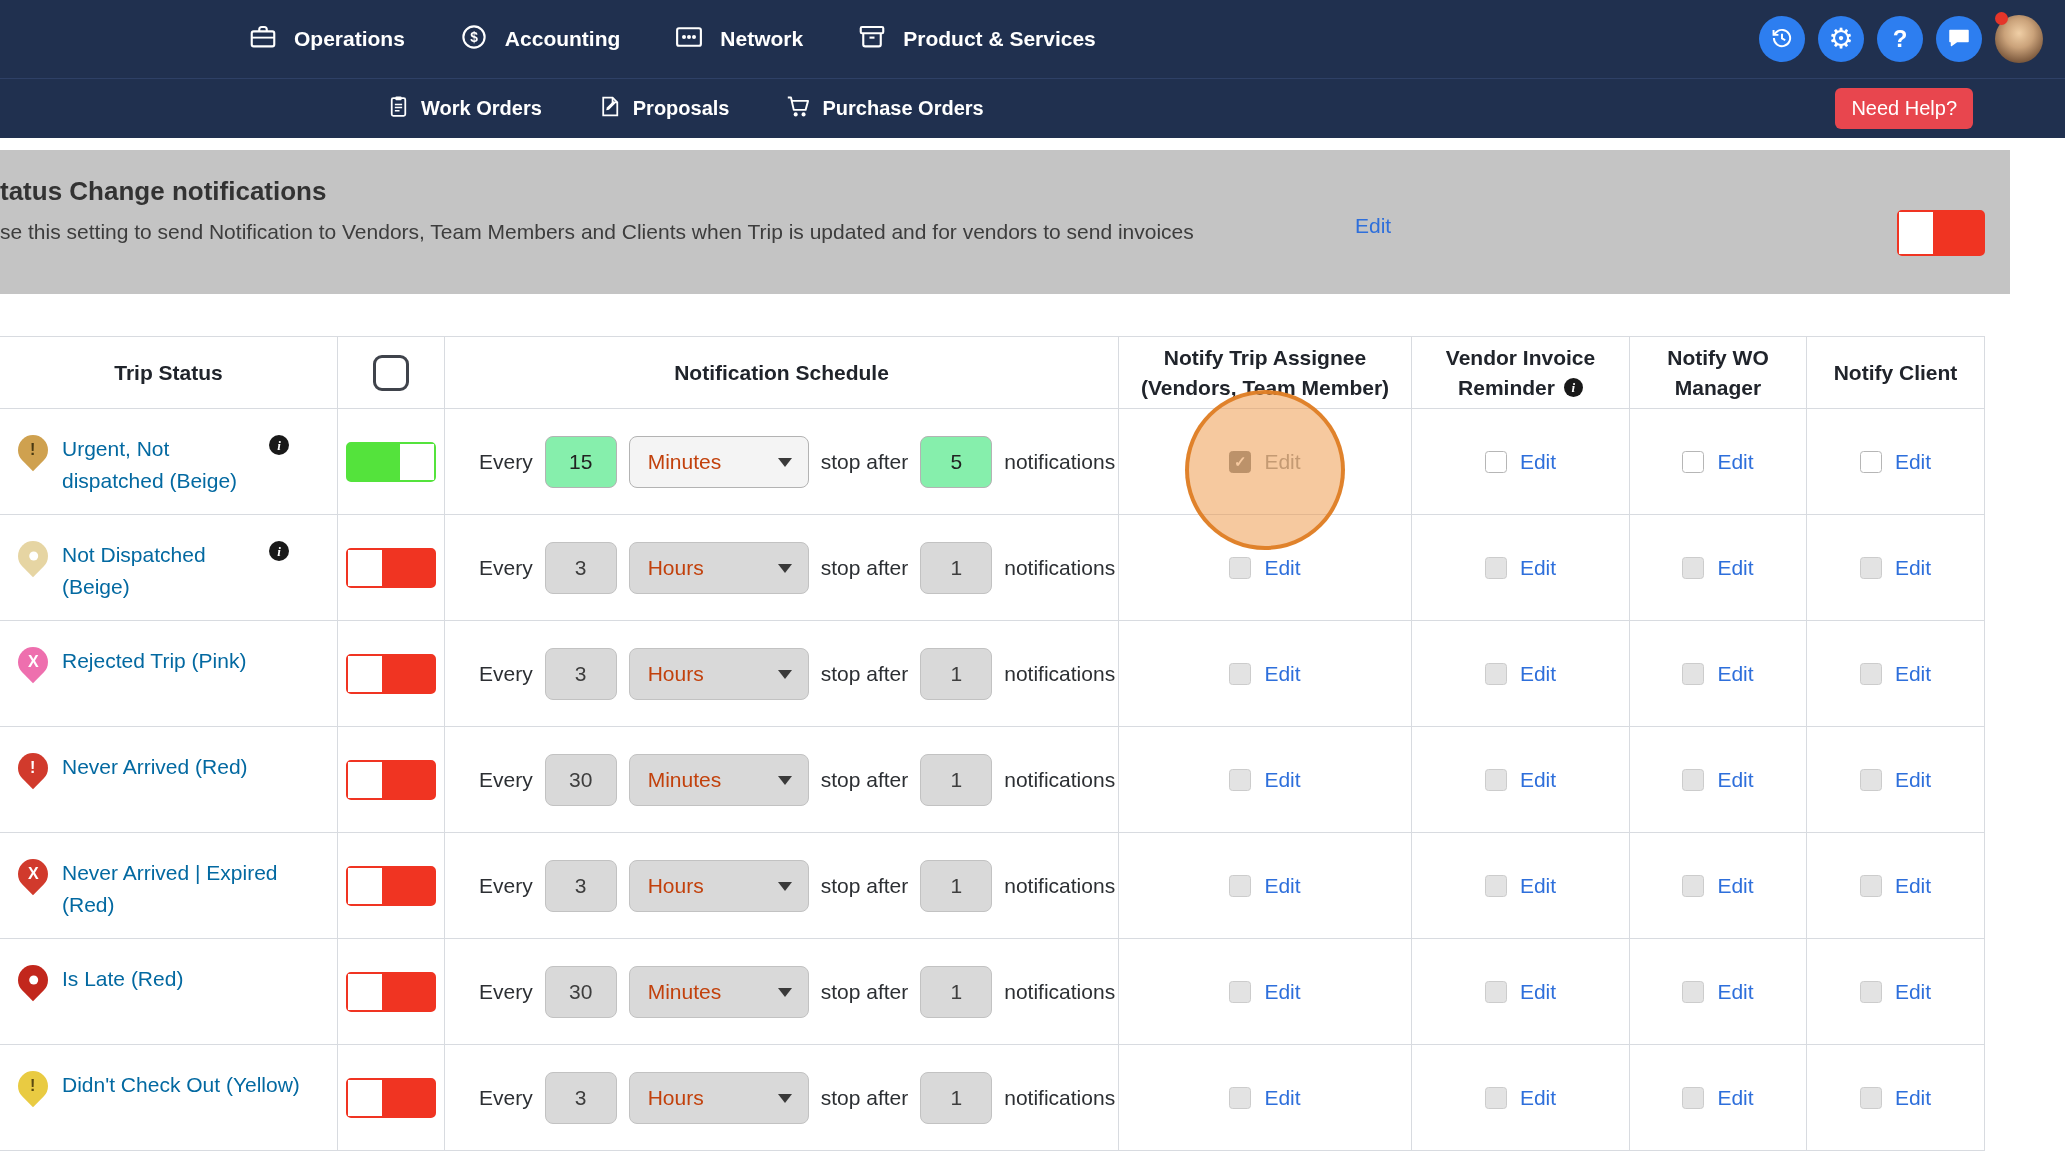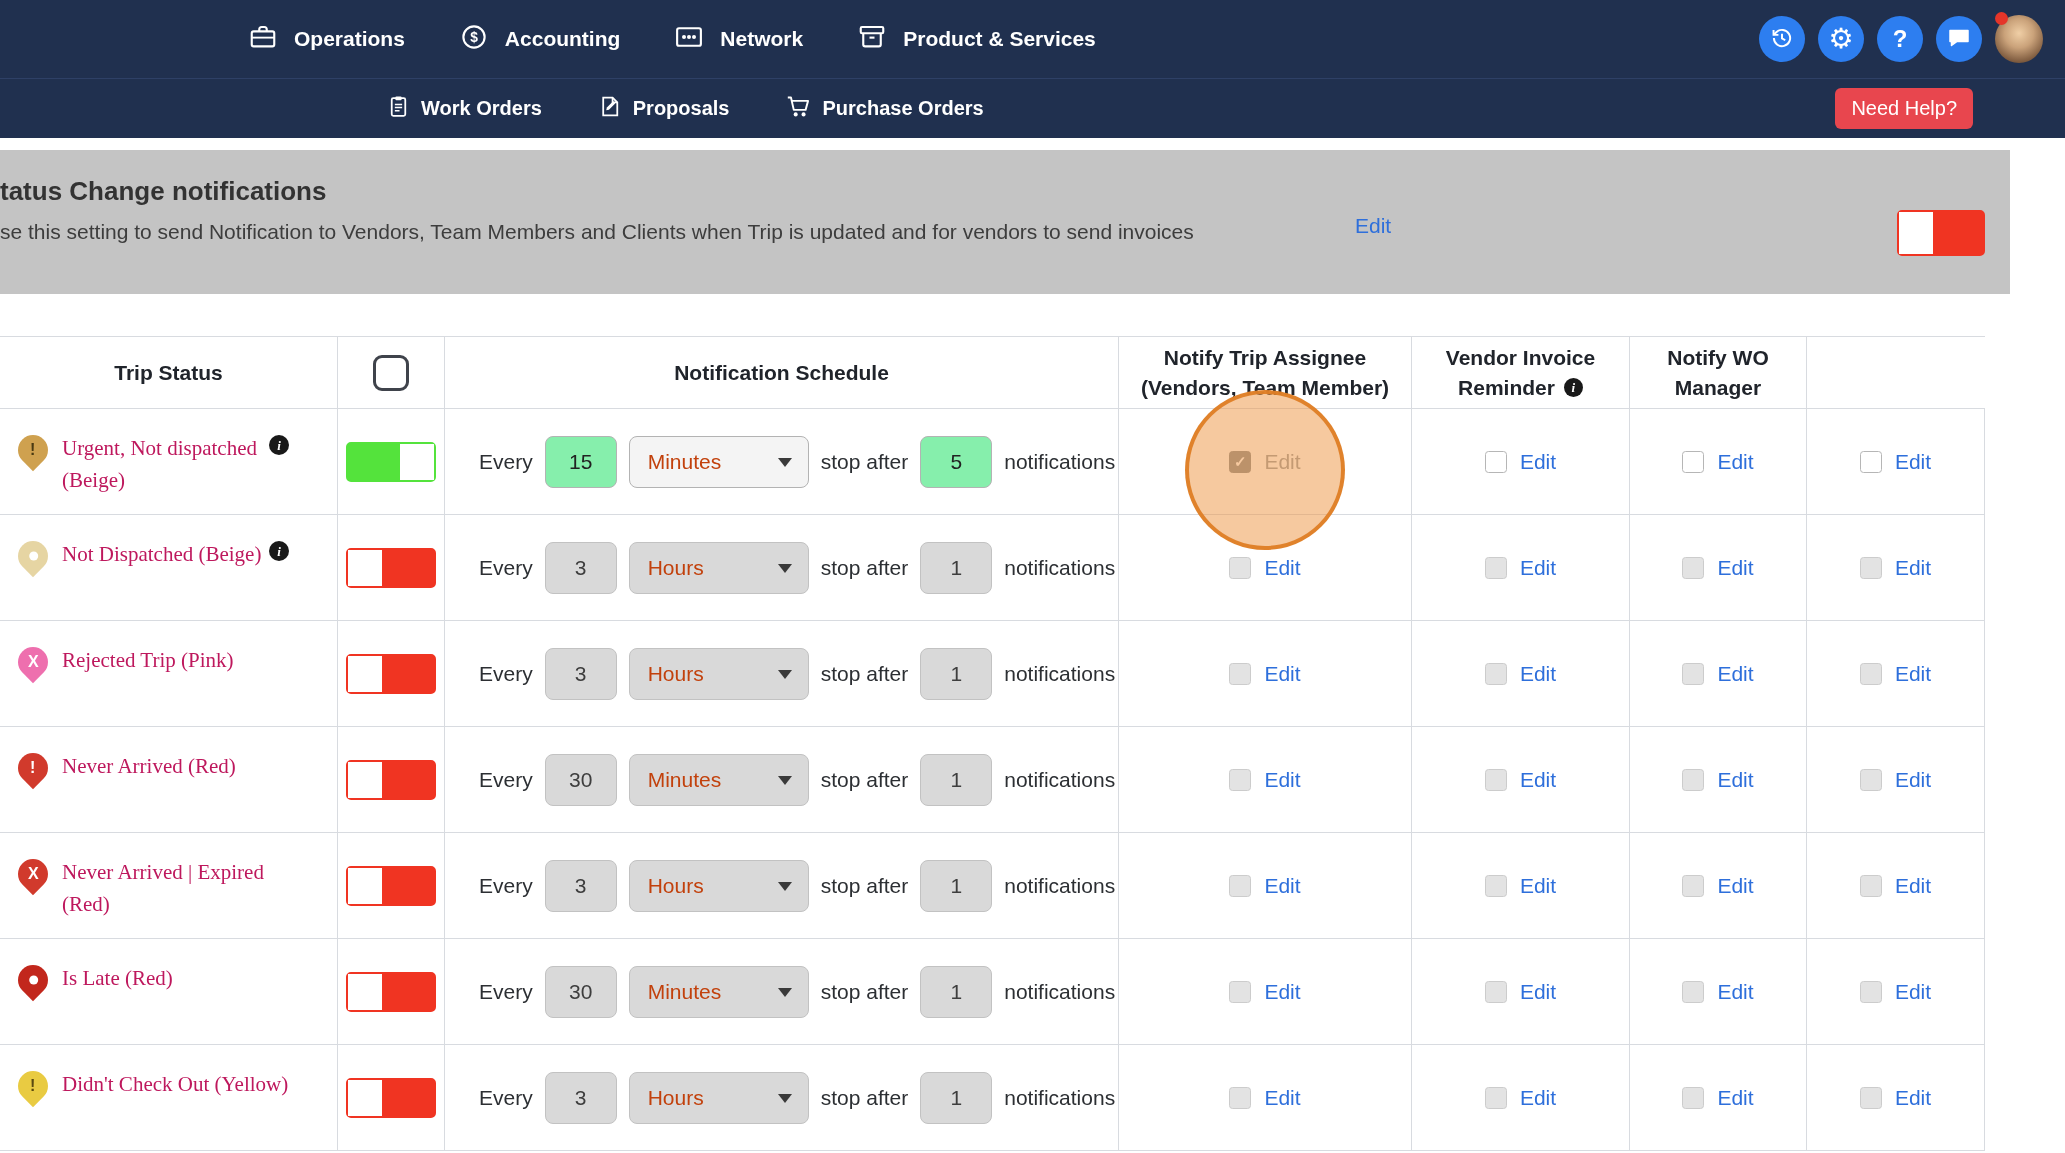--- a/index.html
+++ b/index.html
@@ -56,21 +56,21 @@
   .th{display:flex;flex-direction:column;align-items:center;justify-content:center;font-size:21px;font-weight:700;color:#20242b;border-right:1px solid var(--grid-line);line-height:1.4;text-align:center;}
   .hdr-checkbox{width:36px;height:36px;border:3px solid #3f434b;border-radius:9px;background:#fff;display:block;cursor:pointer;}
   .hdr-line{display:flex;align-items:center;gap:9px;}
 
   .trow{height:106px;border-bottom:1px solid var(--grid-line);background:#fff;}
   .td{border-right:1px solid var(--grid-line);display:flex;align-items:center;}
   .td-status{align-items:flex-start;padding:24px 14px 0 18px;}
   .pin{flex:0 0 30px;width:30px;height:30px;border-radius:50% 50% 50% 0;transform:rotate(-45deg);display:flex;align-items:center;justify-content:center;margin-right:14px;margin-top:2px;}
   .pin-sym{transform:rotate(45deg);font-size:16px;font-weight:700;line-height:1;}
   .pin-dot{width:9px;height:9px;border-radius:50%;background:#fff;transform:rotate(45deg);}
-  .status-text{font-size:21px;color:#be185d;line-height:1.5;max-width:245px;flex:1;font-family:Liberation Serif, serif;}
+  .status-text{font-size:21px;color:#0369a1;line-height:1.5;max-width:245px;flex:1;}
   .info-badge{width:20px;height:20px;border-radius:50%;background:#191919;flex:0 0 20px;display:flex;align-items:center;justify-content:center;margin:2px 34px 0 4px;cursor:pointer;}
   .info-badge::after{content:"i";color:#fff;font-size:13px;font-weight:700;font-style:italic;font-family:"Liberation Serif",serif;line-height:1;}
   .info-badge.sm{margin:0;width:19px;height:19px;flex:0 0 19px;}
 
   .td-toggle{justify-content:center;}
   .td-toggle .toggle{width:90px;height:40px;}
 
   .td-sched{padding-left:34px;gap:12px;}
   .sched-word{font-size:21px;color:#2c2f33;white-space:nowrap;}
   .num-input{width:72px;height:52px;border:1.5px solid #b3b3b3;border-radius:8px;text-align:center;font-size:21px;color:#222;background:#86efac;font-family:inherit;}
@@ -227,20 +227,23 @@
       <span>Vendor Invoice</span>
       <span class="hdr-line">
         <span>Reminder</span>
         <span class="info-badge sm"></span>
       </span>
     </div>
     <div class="th">
       <span>Notify WO</span>
       <span>Manager</span>
     </div>
+    <div class="th">
+      <span>Notify Client</span>
+    </div>
   </div>
   <div id="table-rows">
       <div class="trow cols">
         <div class="td td-status">
           <span class="pin" style="background: rgb(207, 161, 79);">
             <span class="pin-sym" style="color: rgb(74, 58, 18);">!</span>
           </span>
           <span class="status-text">Urgent, Not dispatched (Beige)</span>
           <span class="info-badge"></span>
         </div>

